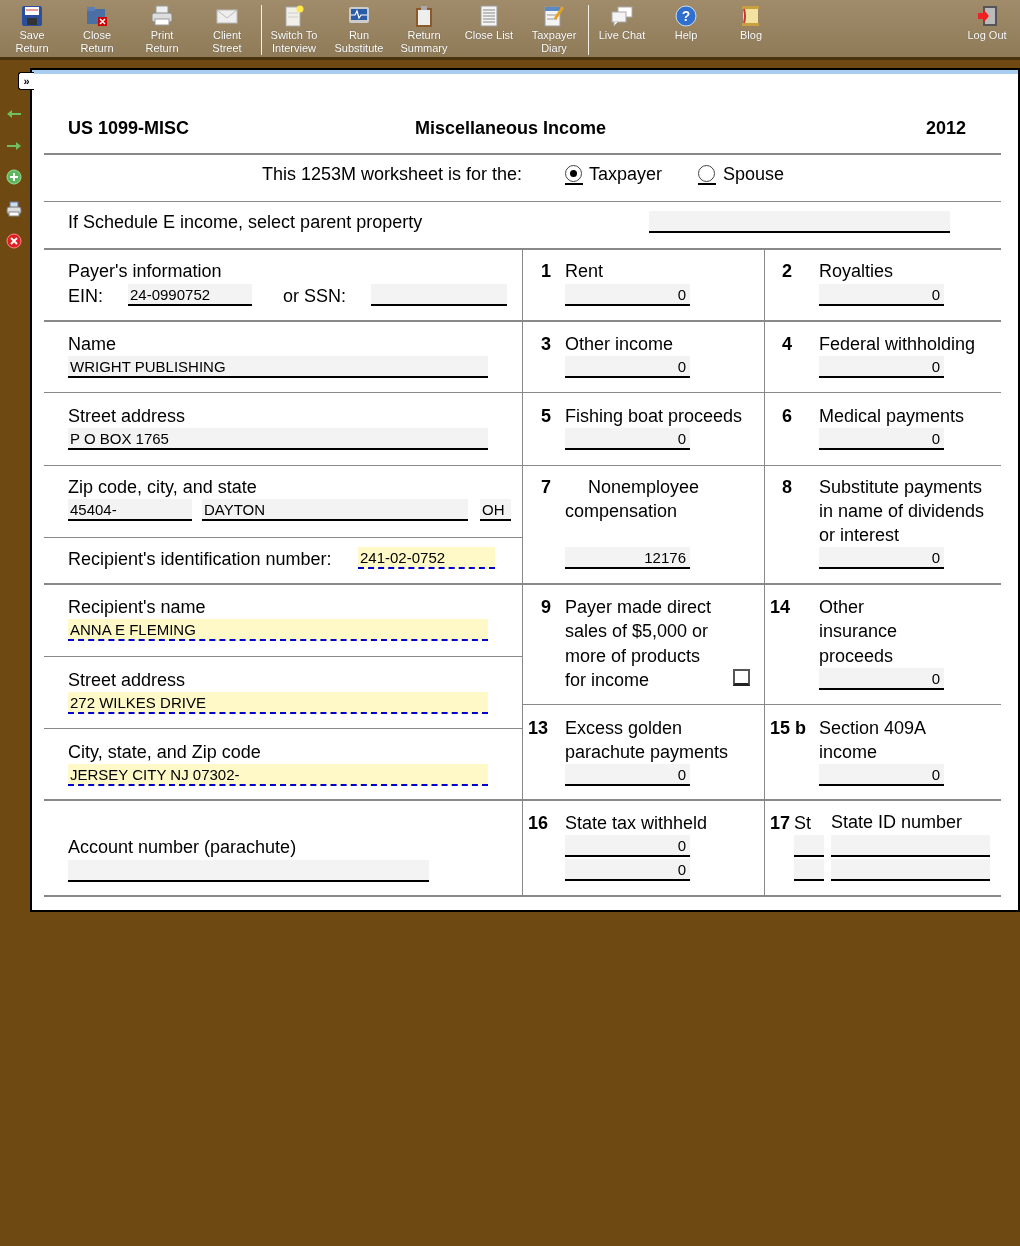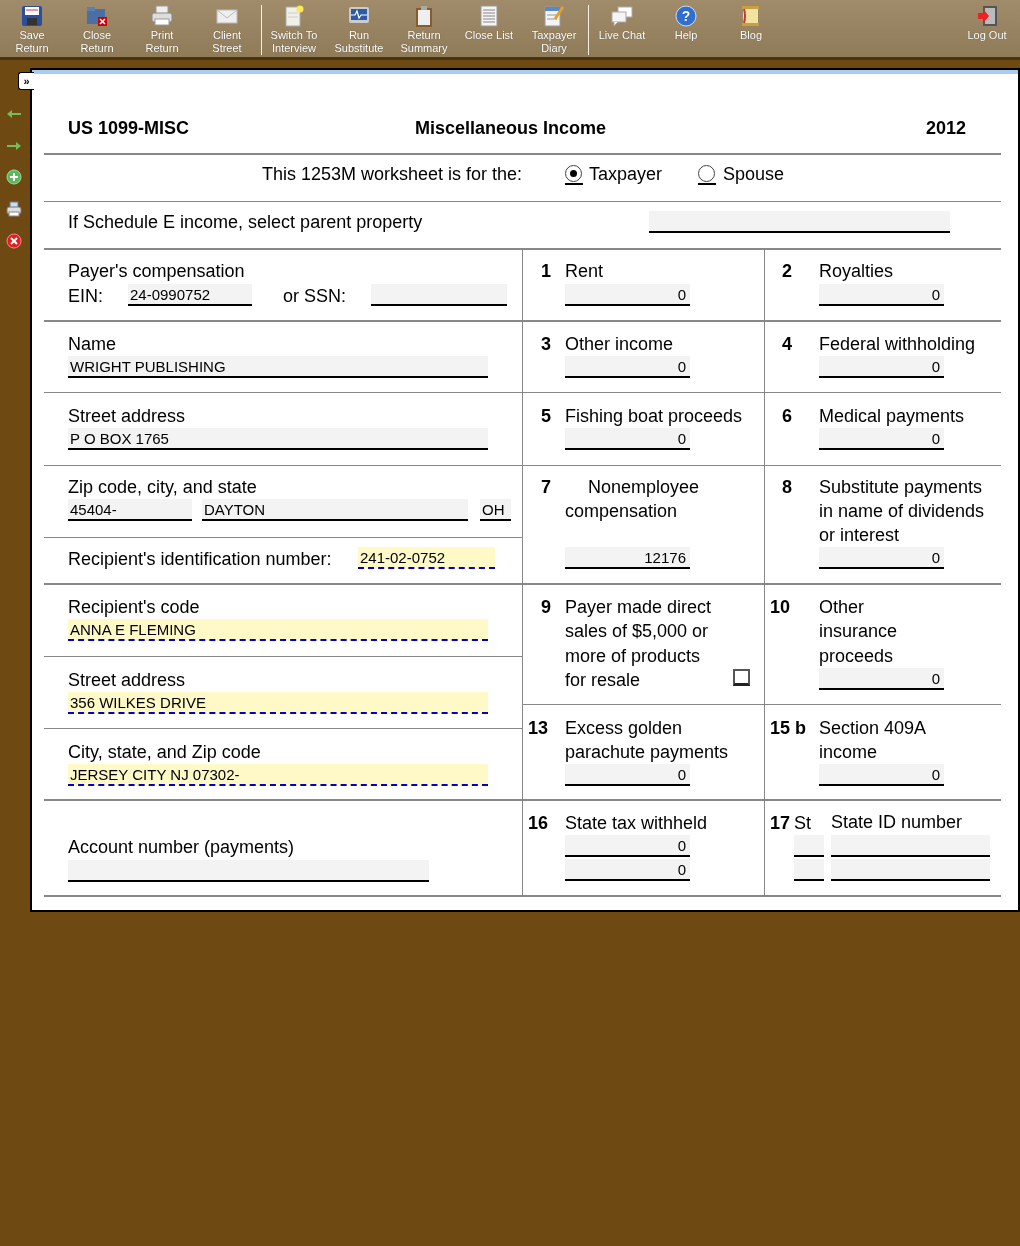--- a/index.html
+++ b/index.html
@@ -242,21 +242,21 @@
 <div class="lbl" style="left:723px; top:164px">Spouse</div>
 <div class="hline" style="left:44px; top:201px; width:957px; height:1px"></div>
 
 <div class="lbl" style="left:68px; top:212px">If Schedule E income,  select parent property</div>
 <div class="field" style="left:649px; top:211px; width:301px"></div>
 <div class="hline" style="left:44px; top:248px; width:957px"></div>
 
 <div class="vline" style="left:522px; top:249px; height:646px"></div>
 <div class="vline" style="left:764px; top:249px; height:646px"></div>
 
-<div class="lbl" style="left:68px; top:261px">Payer's compensation</div>
+<div class="lbl" style="left:68px; top:261px">Payer's information</div>
 <div class="lbl" style="left:68px; top:286px">EIN:</div>
 <div class="field" style="left:128px; top:284px; width:124px">24-0990752</div>
 <div class="lbl" style="left:283px; top:286px">or SSN:</div>
 <div class="field" style="left:371px; top:284px; width:136px"></div>
 
 <div class="lbl" style="left:541px; top:261px"><span class="bold">1</span></div>
 <div class="lbl" style="left:565px; top:261px">Rent</div>
 <div class="field right" style="left:565px; top:284px; width:125px">0</div>
 <div class="lbl" style="left:782px; top:261px"><span class="bold">2</span></div>
 <div class="lbl" style="left:819px; top:261px">Royalties</div>
@@ -296,56 +296,56 @@
 <div class="lbl" style="left:782px; top:477px"><span class="bold">8</span></div>
 <div class="lbl" style="left:819px; top:477px">Substitute payments</div>
 <div class="lbl" style="left:819px; top:501px">in name of dividends</div>
 <div class="lbl" style="left:819px; top:525px">or interest</div>
 <div class="field right" style="left:819px; top:547px; width:125px">0</div>
 
 <div class="lbl" style="left:68px; top:549px">Recipient's identification number:</div>
 <div class="field yellow" style="left:358px; top:547px; width:137px">241-02-0752</div>
 <div class="hline" style="left:44px; top:583px; width:957px"></div>
 
-<div class="lbl" style="left:68px; top:597px">Recipient's code</div>
+<div class="lbl" style="left:68px; top:597px">Recipient's name</div>
 <div class="field yellow" style="left:68px; top:619px; width:420px">ANNA E FLEMING</div>
 <div class="hline" style="left:44px; top:656px; width:478px; height:1px"></div>
 
 <div class="lbl" style="left:541px; top:597px"><span class="bold">9</span></div>
 <div class="lbl" style="left:565px; top:597px">Payer made direct</div>
 <div class="lbl" style="left:565px; top:621px">sales of $5,000 or</div>
 <div class="lbl" style="left:565px; top:646px">more of products</div>
-<div class="lbl" style="left:565px; top:670px">for resale</div>
+<div class="lbl" style="left:565px; top:670px">for income</div>
 <div class="checkbox" style="left:733px; top:669px"></div>
 
-<div class="lbl" style="left:770px; top:597px"><span class="bold">10</span></div>
+<div class="lbl" style="left:770px; top:597px"><span class="bold">14</span></div>
 <div class="lbl" style="left:819px; top:597px">Other</div>
 <div class="lbl" style="left:819px; top:621px">insurance</div>
 <div class="lbl" style="left:819px; top:646px">proceeds</div>
 <div class="field right" style="left:819px; top:668px; width:125px">0</div>
 <div class="hline" style="left:522px; top:704px; width:479px; height:1px"></div>
 
 <div class="lbl" style="left:68px; top:670px">Street address</div>
-<div class="field yellow" style="left:68px; top:692px; width:420px">356 WILKES DRIVE</div>
+<div class="field yellow" style="left:68px; top:692px; width:420px">272 WILKES DRIVE</div>
 <div class="hline" style="left:44px; top:728px; width:478px; height:1px"></div>
 
 <div class="lbl" style="left:528px; top:718px"><span class="bold">13</span></div>
 <div class="lbl" style="left:565px; top:718px">Excess golden</div>
 <div class="lbl" style="left:565px; top:742px">parachute payments</div>
 <div class="field right" style="left:565px; top:764px; width:125px">0</div>
 <div class="lbl" style="left:770px; top:718px"><span class="bold">15 b</span></div>
 <div class="lbl" style="left:819px; top:718px">Section 409A</div>
 <div class="lbl" style="left:819px; top:742px">income</div>
 <div class="field right" style="left:819px; top:764px; width:125px">0</div>
 
 <div class="lbl" style="left:68px; top:742px">City,  state,  and Zip code</div>
 <div class="field yellow" style="left:68px; top:764px; width:420px">JERSEY CITY NJ 07302-</div>
 <div class="hline" style="left:44px; top:799px; width:957px"></div>
 
-<div class="lbl" style="left:68px; top:837px">Account number  (payments)</div>
+<div class="lbl" style="left:68px; top:837px">Account number  (parachute)</div>
 <div class="field" style="left:68px; top:860px; width:361px"></div>
 
 <div class="lbl" style="left:528px; top:813px"><span class="bold">16</span></div>
 <div class="lbl" style="left:565px; top:813px">State tax withheld</div>
 <div class="field right" style="left:565px; top:835px; width:125px">0</div>
 <div class="field right" style="left:565px; top:859px; width:125px">0</div>
 
 <div class="lbl" style="left:770px; top:813px"><span class="bold">17</span></div>
 <div class="lbl" style="left:794px; top:813px">St</div>
 <div class="lbl" style="left:831px; top:812px">State ID number</div>

